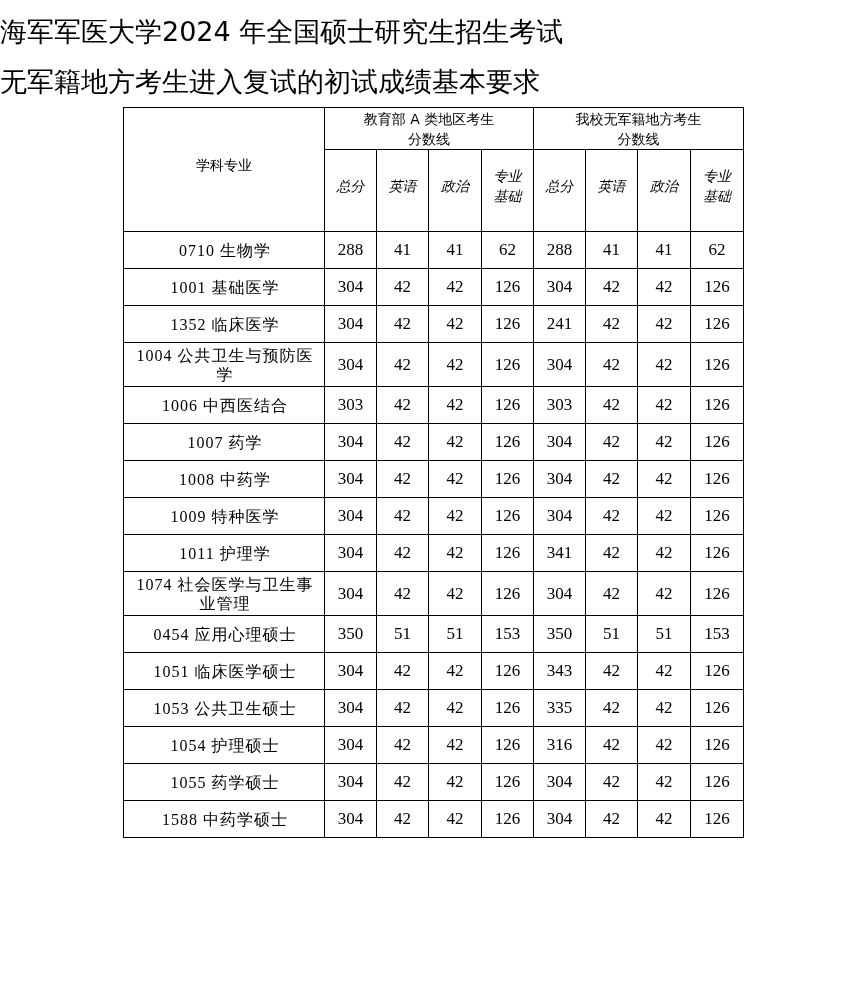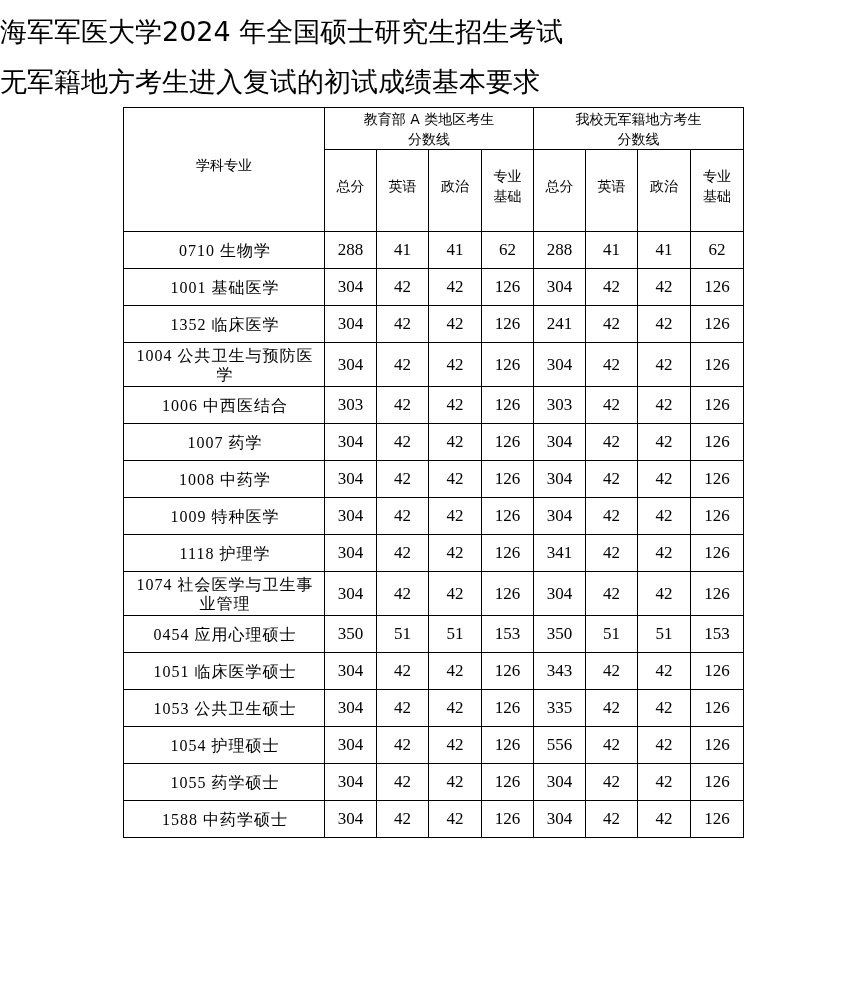--- a/index.html
+++ b/index.html
@@ -7,21 +7,21 @@
   .title { position:absolute; left:0; width:858px; text-align:left;
            font-family:"DejaVu Sans","Liberation Sans",sans-serif; font-size:27px; letter-spacing:0px; }
   #t1 { top:14px; }
   #t2 { top:64px; }
   table { position:absolute; left:123px; top:107px; border-collapse:collapse; table-layout:fixed; }
   td, th { border:1px solid #000; padding:0; text-align:center; vertical-align:middle;
            font-family:"Liberation Serif","DejaVu Serif",serif; font-size:17px; font-weight:normal; }
   th { font-family:"DejaVu Sans","Liberation Sans",sans-serif; font-size:14px; line-height:20px;margin-left:32px; }
   td.subject { text-align:center; padding-left:8px; padding-right:6px; font-size:16px; line-height:19px; letter-spacing:1px; }
   .hdr-row1 { height:42px; }
-  .hdr-row2 { height:82px; }
+  .hdr-row2 { height:82px;font-style:italic; }
   .row { height:37px; }
   .row.tall { height:44px; }
   .pad { display:block; padding-bottom:10px; }
 </style>
 </head>
 <body>
 
 <div id="t1" class="title">海军军医大学2024 年全国硕士研究生招生考试</div>
 <div id="t2" class="title">无军籍地方考生进入复试的初试成绩基本要求</div>
 
@@ -167,21 +167,21 @@
         <td>304</td>
         <td>42</td>
         <td>42</td>
         <td>126</td>
         <td>304</td>
         <td>42</td>
         <td>42</td>
         <td>126</td>
       </tr>
       <tr class="row">
-        <td class="subject">1118 护理学</td>
+        <td class="subject">1011 护理学</td>
         <td>304</td>
         <td>42</td>
         <td>42</td>
         <td>126</td>
         <td>341</td>
         <td>42</td>
         <td>42</td>
         <td>126</td>
       </tr>
       <tr class="row tall">
@@ -227,21 +227,21 @@
         <td>42</td>
         <td>42</td>
         <td>126</td>
       </tr>
       <tr class="row">
         <td class="subject">1054 护理硕士</td>
         <td>304</td>
         <td>42</td>
         <td>42</td>
         <td>126</td>
-        <td>556</td>
+        <td>316</td>
         <td>42</td>
         <td>42</td>
         <td>126</td>
       </tr>
       <tr class="row">
         <td class="subject">1055 药学硕士</td>
         <td>304</td>
         <td>42</td>
         <td>42</td>
         <td>126</td>

